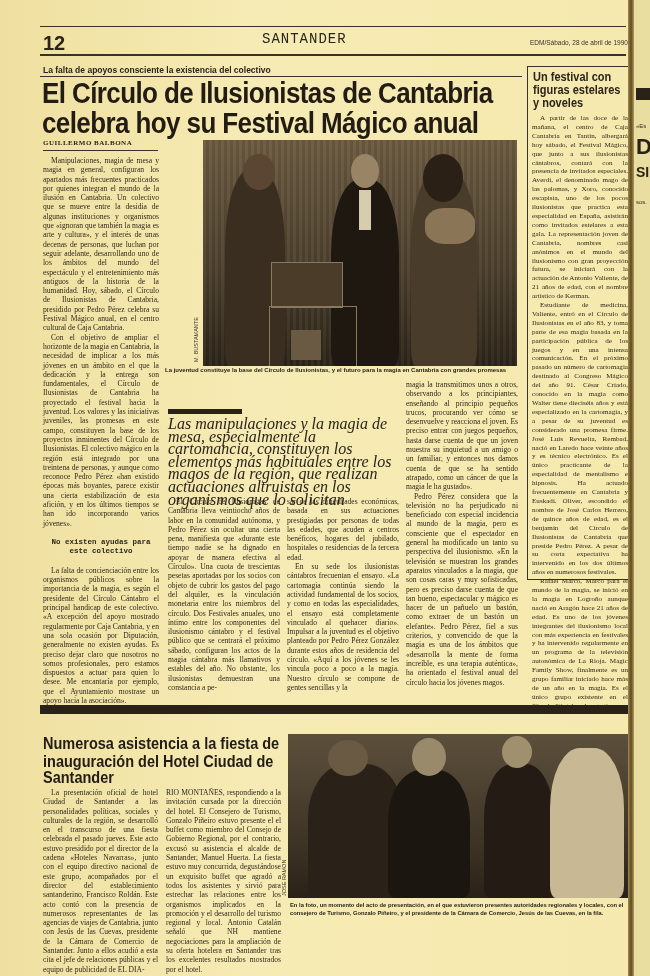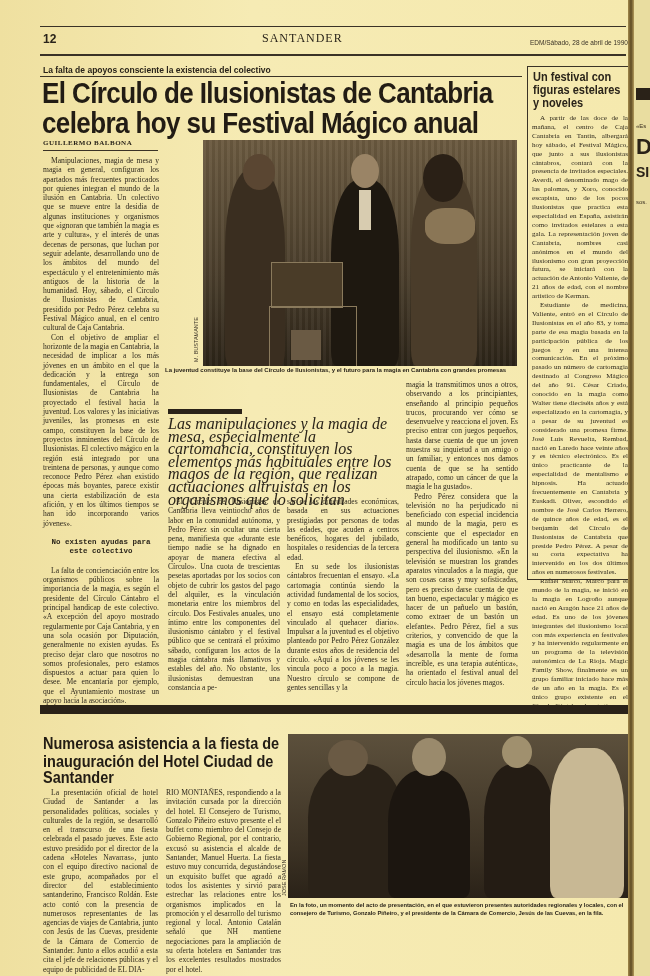--- a/index.html
+++ b/index.html
@@ -4,22 +4,22 @@
 <style>
   html,body{margin:0;padding:0;}
   body{width:650px;height:976px;background:#f3e7a8;position:relative;overflow:hidden;font-family:"Liberation Serif",serif;color:#2a241a;}
   .page{position:absolute;left:0;top:0;width:630px;height:976px;background:linear-gradient(90deg,#efe0a0 0%,#f6ebb4 40%,#f5e9ae 100%);}
   .gutter{position:absolute;left:628px;top:0;width:6px;height:976px;background:linear-gradient(90deg,#a48a4c,#5e4a22,#b29a5a);}
   .nextpage{position:absolute;left:634px;top:0;width:16px;height:976px;background:#e9dda0;overflow:hidden;}
   .np-bar{position:absolute;left:2px;top:88px;width:16px;height:12px;background:#2a2218;}
   .np-text{position:absolute;left:2px;font-family:"Liberation Sans",sans-serif;font-size:6px;color:#3a3020;line-height:8px;white-space:pre;}
   .np-big{position:absolute;left:2px;font-family:"Liberation Sans",sans-serif;font-weight:bold;color:#2a2218;}
   .hrule{position:absolute;background:#3a3226;}
-  .pagenum{position:absolute;left:43px;top:32px;font-family:"Liberation Sans",sans-serif;font-weight:bold;font-size:12px;}
-  .section{position:absolute;left:262px;top:31px;font-size:12px;letter-spacing:1px;}
+  .pagenum{position:absolute;left:43px;top:32px;font-family:"Liberation Sans",sans-serif;font-weight:bold;font-size:20px;}
+  .section{position:absolute;left:262px;top:31px;font-size:14px;letter-spacing:1px;font-family:Liberation Mono, monospace;}
   .dateline{position:absolute;left:530px;top:39px;font-family:"Liberation Sans",sans-serif;font-size:6.5px;color:#3a3226;white-space:nowrap;}
   .kicker{position:absolute;left:43px;top:65px;font-family:"Liberation Sans",sans-serif;font-weight:bold;font-size:8.5px;}
   .headline{position:absolute;left:42px;top:78px;width:480px;font-family:"Liberation Sans",sans-serif;font-weight:bold;font-size:26px;line-height:27px;letter-spacing:-0.6px;transform:scaleY(1.12);transform-origin:top left;color:#221c14;}
   .byline{position:absolute;left:43px;top:139px;font-size:7px;font-weight:bold;letter-spacing:0.5px;}
   .col{position:absolute;font-size:7.6px;line-height:9.3px;text-align:justify;color:#2e281c;}
   .col p{margin:0;text-indent:8px;}
   .col p.noind{text-indent:0;}
   .subhead{font-family:Liberation Mono, monospace;font-weight:bold;font-size:7.5px;text-align:center;line-height:9px;margin:10px 0 10px;}
   .photo{position:absolute;overflow:hidden;}
   .photo1{left:203px;top:140px;width:314px;height:226px;background:

